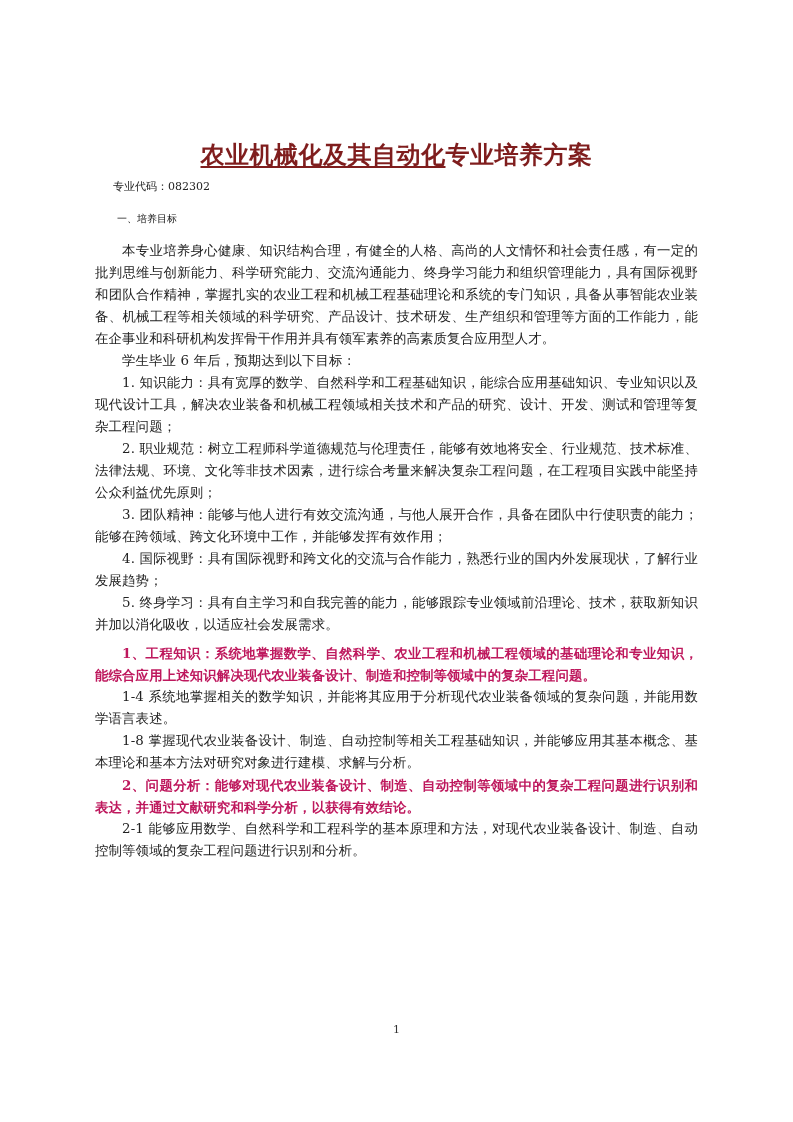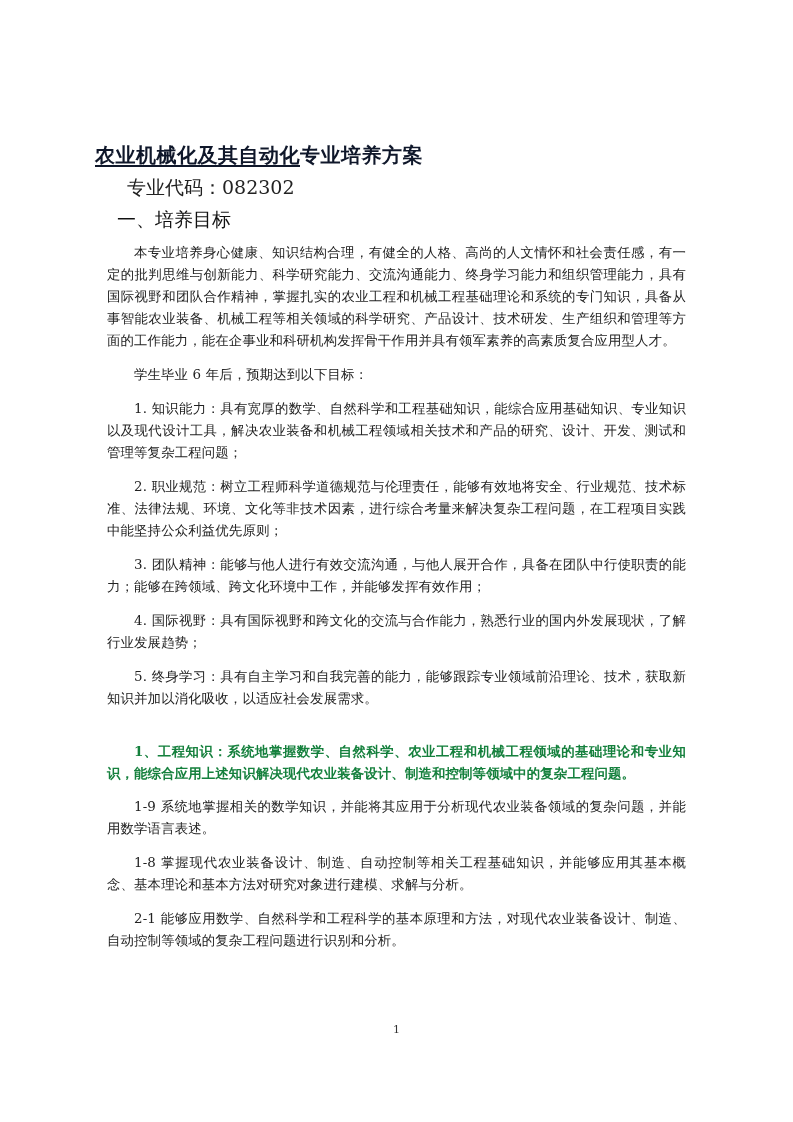--- a/index.html
+++ b/index.html
@@ -1,27 +1,27 @@
 <!DOCTYPE html>
 <html><head>
 <meta charset="utf-8">
 <style>
   html, body { margin: 0; padding: 0; background: #ffffff; }
   body { width: 793px; height: 1122px; position: relative; overflow: hidden;
          font-family: "DejaVu Serif", "Liberation Serif", serif; color: #111; }
   .page { position: absolute; left: 95px; top: 140px; width: 603px; }
-  .title { font-family: "DejaVu Sans", "Liberation Sans", sans-serif;
-           font-size: 20px; line-height: 30px; margin: 0 0 6px 0; color: #0f172a; letter-spacing: 0.5px; }
+  .title { text-align: center; font-family: "DejaVu Sans", "Liberation Sans", sans-serif;
+           font-size: 24px; line-height: 30px; margin: 0 0 6px 0; color: #7f1d1d; letter-spacing: 0.5px; }
   .title .u { text-decoration: underline; text-underline-offset: 3px; }
-  .meta { font-size: 19px; line-height: 22px; margin: 0 0 10px 32px; color: #222; }
-  .h1 { font-family: "DejaVu Sans", "Liberation Sans", sans-serif; font-size: 19px; line-height: 22px;
+  .meta { font-size: 11px; line-height: 22px; margin: 0 0 10px 18px; color: #222; }
+  .h1 { font-family: "DejaVu Sans", "Liberation Sans", sans-serif; font-size: 10px; line-height: 22px;
         margin: 0 0 10px 22px; color: #111; }
-  p.para { font-size: 13.4px; line-height: 22px; margin: 12px; text-indent: 27px; text-align: justify;
+  p.para { font-size: 13.4px; line-height: 22px; margin: 0; text-indent: 27px; text-align: justify;
            text-align-last: left; color: #222; letter-spacing: 0.15px; }
-  p.bold { font-weight: bold; color: #15803d; }
+  p.bold { font-weight: bold; color: #be185d; }
   .gap { height: 6px; }
   .page-num { position: absolute; left: 0; width: 793px; top: 1023px; text-align: center;
               font-size: 11px; color: #333; }
 </style>
 </head>
 <body>
 
 <div class="page">
   <h1 class="title"><span class="u">农业机械化及其自动化</span><span>专业培养方案</span></h1>
 
@@ -31,18 +31,19 @@
   <p class="para">本专业培养身心健康、知识结构合理，有健全的人格、高尚的人文情怀和社会责任感，有一定的批判思维与创新能力、科学研究能力、交流沟通能力、终身学习能力和组织管理能力，具有国际视野和团队合作精神，掌握扎实的农业工程和机械工程基础理论和系统的专门知识，具备从事智能农业装备、机械工程等相关领域的科学研究、产品设计、技术研发、生产组织和管理等方面的工作能力，能在企事业和科研机构发挥骨干作用并具有领军素养的高素质复合应用型人才。</p>
   <p class="para">学生毕业 6 年后，预期达到以下目标：</p>
   <p class="para">1. 知识能力：具有宽厚的数学、自然科学和工程基础知识，能综合应用基础知识、专业知识以及现代设计工具，解决农业装备和机械工程领域相关技术和产品的研究、设计、开发、测试和管理等复杂工程问题；</p>
   <p class="para">2. 职业规范：树立工程师科学道德规范与伦理责任，能够有效地将安全、行业规范、技术标准、法律法规、环境、文化等非技术因素，进行综合考量来解决复杂工程问题，在工程项目实践中能坚持公众利益优先原则；</p>
   <p class="para">3. 团队精神：能够与他人进行有效交流沟通，与他人展开合作，具备在团队中行使职责的能力；能够在跨领域、跨文化环境中工作，并能够发挥有效作用；</p>
   <p class="para">4. 国际视野：具有国际视野和跨文化的交流与合作能力，熟悉行业的国内外发展现状，了解行业发展趋势；</p>
   <p class="para">5. 终身学习：具有自主学习和自我完善的能力，能够跟踪专业领域前沿理论、技术，获取新知识并加以消化吸收，以适应社会发展需求。</p>
   <div class="gap"></div>
 
   <p class="para bold">1、工程知识：系统地掌握数学、自然科学、农业工程和机械工程领域的基础理论和专业知识，能综合应用上述知识解决现代农业装备设计、制造和控制等领域中的复杂工程问题。</p>
-  <p class="para">1-9  系统地掌握相关的数学知识，并能将其应用于分析现代农业装备领域的复杂问题，并能用数学语言表述。</p>
+  <p class="para">1-4  系统地掌握相关的数学知识，并能将其应用于分析现代农业装备领域的复杂问题，并能用数学语言表述。</p>
   <p class="para">1-8  掌握现代农业装备设计、制造、自动控制等相关工程基础知识，并能够应用其基本概念、基本理论和基本方法对研究对象进行建模、求解与分析。</p>
+  <p class="para bold">2、问题分析：能够对现代农业装备设计、制造、自动控制等领域中的复杂工程问题进行识别和表达，并通过文献研究和科学分析，以获得有效结论。</p>
   <p class="para">2-1  能够应用数学、自然科学和工程科学的基本原理和方法，对现代农业装备设计、制造、自动控制等领域的复杂工程问题进行识别和分析。</p>
 </div>
 
 <div class="page-num">1</div>
 
 </body></html>

